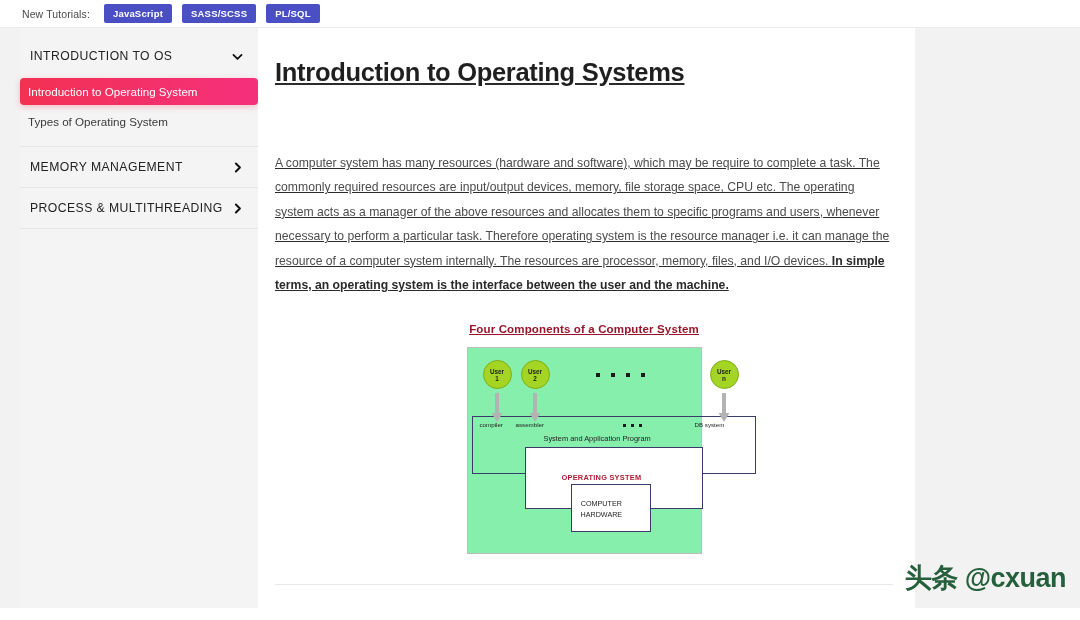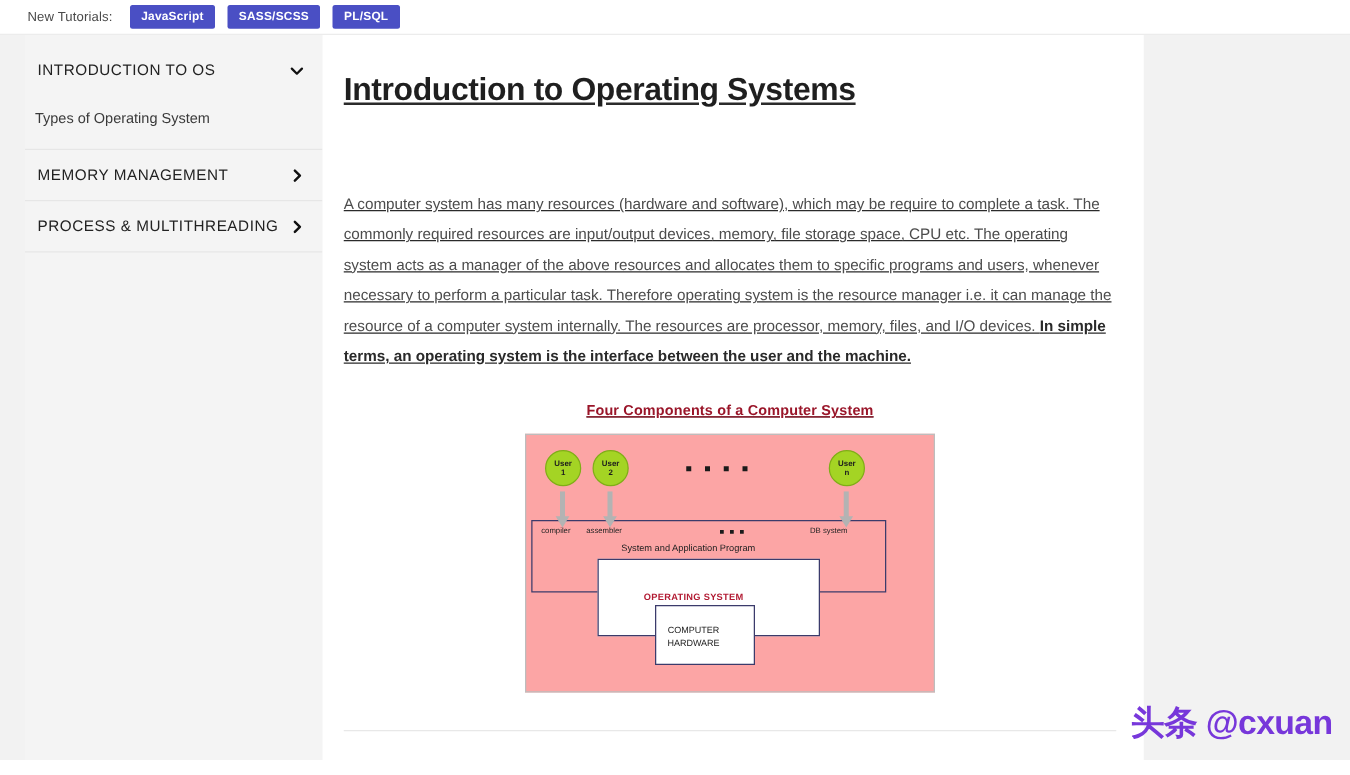--- a/index.html
+++ b/index.html
@@ -133,25 +133,25 @@
     text-align: center;
     color: #9a1529;
     font-size: 11.5px;
     font-weight: bold;
     text-decoration: underline;
     letter-spacing: .15px;
     margin-bottom: 12px;
   }
   .fig-canvas {
     position: relative;
-    width: 328px;
+    width: 235px;
     height: 207px;
     margin: 0 auto;
     border: 1px solid #bdbdbd;
-    background: #fca5a5;
+    background: #86efac;
   }
 
   .user-circle {
     position: absolute;
     width: 29px; height: 29px;
     border-radius: 50%;
     background: #a4d424;
     border: 1px solid #7fae16;
     display: flex; flex-direction: column;
     align-items: center; justify-content: center;
@@ -216,21 +216,21 @@
     padding-top: 16px;
   }
 
   
   .watermark {
     position: absolute;
     right: 14px;
     bottom: 12px;
     font-size: 27px;
     font-weight: bold;
-    color: #6d28d9;
+    color: #14532d;
     letter-spacing: -.5px;
     white-space: nowrap;
     pointer-events: none;
     opacity: .92;
   }
 </style>
 </head>
 <body>
 
 <div class="topbar">
@@ -249,20 +249,23 @@
     <div class="nav-section-head no-border">
       <span>INTRODUCTION TO OS</span>
       <span class="chev">
         <svg width="13" height="13" viewBox="0 0 16 16">
             <path d="M3 6 L8 11 L13 6" stroke="#111" stroke-width="2.2" fill="none" stroke-linecap="round" stroke-linejoin="round"></path>
           </svg>
       </span>
     </div>
 
     <div class="nav-sub">
+      <div class="nav-item active">
+        <span>Introduction to Operating System</span>
+      </div>
       <div class="nav-item">
         <span>Types of Operating System</span>
       </div>
     </div>
 
     <div class="nav-section-head">
       <span>MEMORY MANAGEMENT</span>
       <span class="chev">
         <svg width="13" height="13" viewBox="0 0 16 16">
             <path d="M6 3 L11 8 L6 13" stroke="#111" stroke-width="2.4" fill="none" stroke-linecap="round" stroke-linejoin="round"></path>

